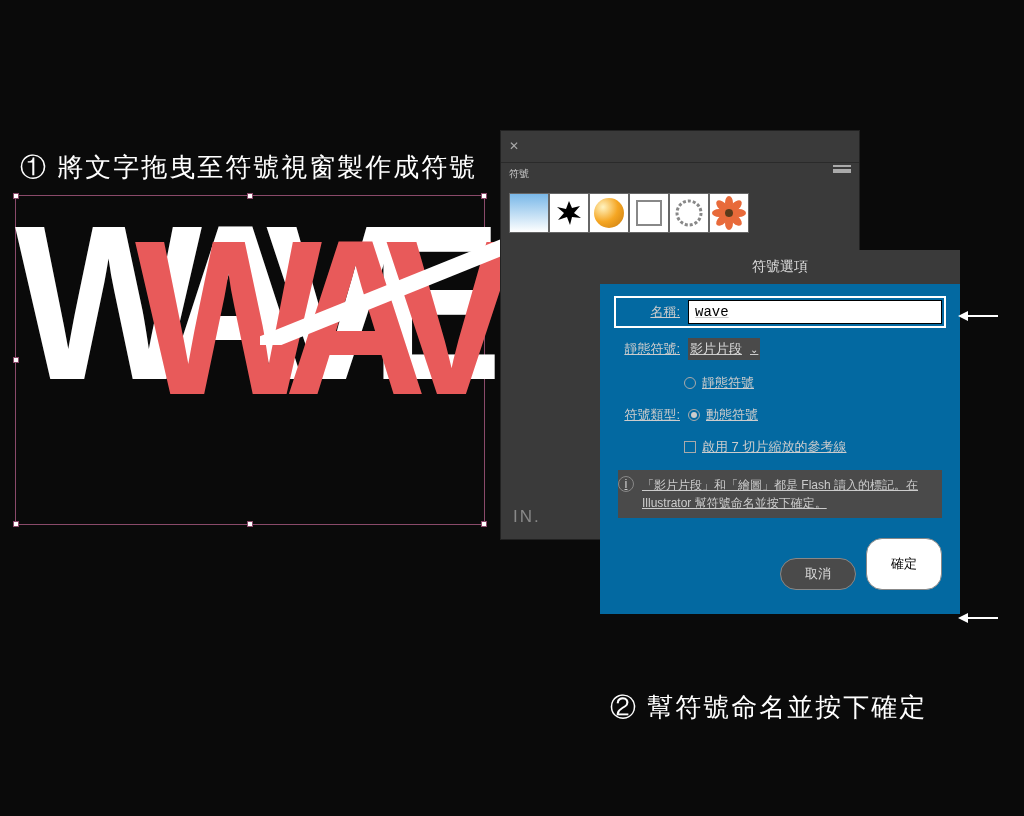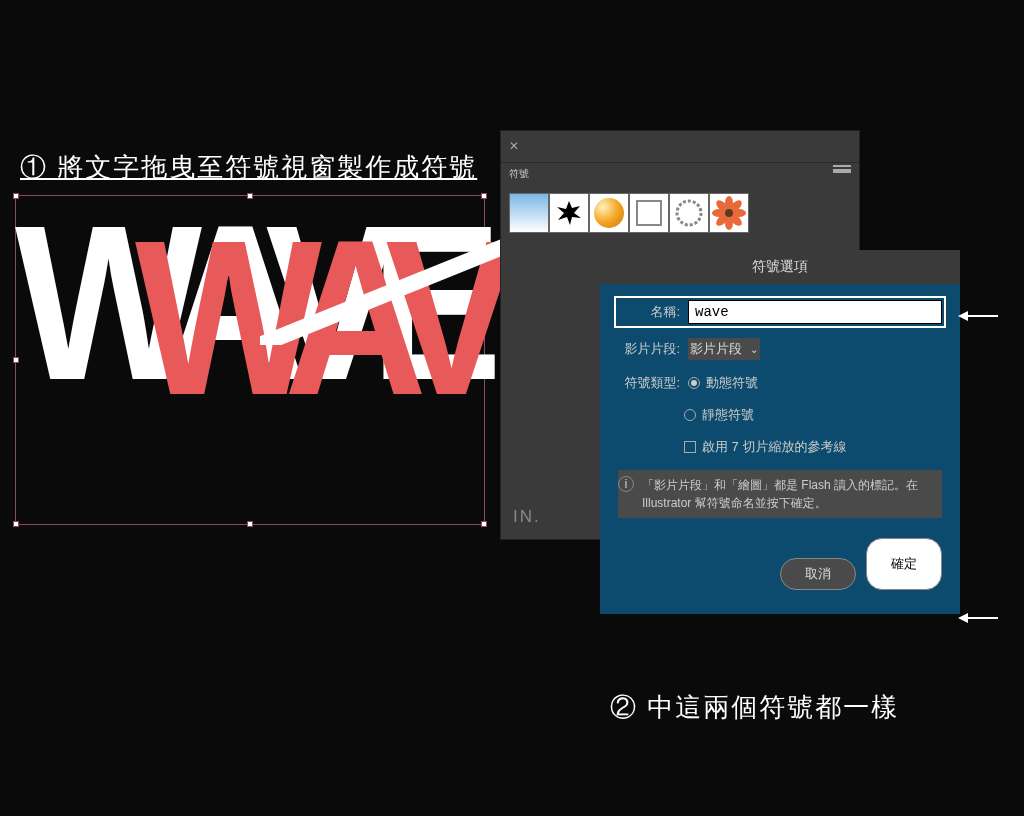--- a/index.html
+++ b/index.html
@@ -1,19 +1,19 @@
 <!DOCTYPE html>
 <html><head>
 <meta charset="utf-8">
 <style>
 * { margin: 0; padding: 0; box-sizing: border-box; font-family: Arial, "Microsoft JhengHei", sans-serif; }
 body { background: #0a0a0a; width: 1024px; height: 816px; position: relative; overflow: hidden; }
 
 
-.step1-text { position: absolute; left: 20px; top: 150px; color: #fff; font-size: 26px; letter-spacing: 2px; text-decoration: underline; }
+.step1-text { position: absolute; left: 20px; top: 150px; color: #fff; font-size: 26px; letter-spacing: 2px; }
 
 
 .canvas-area { position: absolute; left: 15px; top: 195px; width: 470px; height: 330px; border: 1px solid #8a4a6a; }
 .sel-handle { position: absolute; width: 6px; height: 6px; background: #fff; border: 1px solid #8a4a6a; }
 .sel-handle.tl { left: -3px; top: -3px; }
 .sel-handle.tm { left: 50%; top: -3px; margin-left: -3px; }
 .sel-handle.tr { right: -3px; top: -3px; }
 .sel-handle.ml { left: -3px; top: 50%; margin-top: -3px; }
 .sel-handle.mr { right: -3px; top: 50%; margin-top: -3px; }
 .sel-handle.bl { left: -3px; bottom: -3px; }
@@ -45,23 +45,23 @@
 .thumb-square { background: #fff; }
 .thumb-square-inner { width: 26px; height: 26px; border: 2px solid #888; }
 .thumb-ring { background: #fff; }
 .thumb-ring svg { width: 32px; height: 32px; }
 .thumb-flower { background: #fff; }
 .thumb-flower svg { width: 34px; height: 34px; }
 
 .sp-iconbar { position: absolute; bottom: 12px; left: 12px; color: #888; font-size: 17px; letter-spacing: 2px; }
 
 
-.dialog { position: absolute; left: 600px; top: 250px; width: 360px; background: #0c4a6e; padding-bottom: 24px; }
+.dialog { position: absolute; left: 600px; top: 250px; width: 360px; background: #0369a1; padding-bottom: 24px; }
 .dialog-title { background: #3a3a3a; padding: 8px; text-align: center; color: #ddd; font-size: 14px; }
-.dialog-body { padding: 16px 18px 0 18px; color: #ccc; font-size: 13px; }
+.dialog-body { padding: 16px 18px 0 18px; color: #ccc; font-size: 13px; text-decoration: underline; }
 .row { display: flex; align-items: center; margin-bottom: 14px; }
 .row.indent { padding-left: 66px; }
 .label { width: 62px; text-align: right; margin-right: 8px; }
 .text-input { flex: 1; background: #fff; border: 1px solid #000; padding: 3px 6px; font-size: 14px; color: #000; font-family: 'Courier New', monospace; }
 .name-highlight { position: absolute; left: 614px; top: 296px; width: 332px; height: 32px; border: 2px solid #fff; pointer-events: none; }
 .name-arrow { position: absolute; left: 958px; top: 306px; width: 40px; }
 .ok-arrow { position: absolute; left: 958px; top: 608px; width: 40px; }
 
 .dropdown { background: #4a4a4a; color: #ddd; border: none; font-size: 13px; padding: 2px; display: flex; align-items: center; gap: 8px; cursor: pointer; }
 .dropdown-caret { font-size: 10px; }
@@ -160,37 +160,37 @@
 </div>
 
 <div class="dialog">
   <div class="dialog-title">符號選項</div>
   <div class="dialog-body">
     <div class="row">
       <span class="label">名稱:</span>
       <input class="text-input" value="wave" style="">
     </div>
     <div class="row">
-      <span class="label">影片片段:</span>
+      <span class="label">靜態符號:</span>
       <span class="dropdown">
         <span>影片片段</span>
         <span class="dropdown-caret">⌄</span>
+      </span>
+    </div>
+    <div class="row indent">
+      <span class="radio-group">
+        <span class="radio-dot"></span>
+        <span>靜態符號</span>
       </span>
     </div>
     <div class="row">
       <span class="label">符號類型:</span>
       <span class="radio-group">
         <span class="radio-dot on"></span>
         <span>動態符號</span>
-      </span>
-    </div>
-    <div class="row indent">
-      <span class="radio-group">
-        <span class="radio-dot"></span>
-        <span>靜態符號</span>
       </span>
     </div>
     <div class="row indent">
       <span class="checkbox"></span>
       <span>啟用 7 切片縮放的參考線</span>
     </div>
     <div class="info-row">
       <span class="info-icon">i</span>
       <span class="info-text">「影片片段」和「繪圖」都是 Flash 讀入的標記。在 Illustrator 幫符號命名並按下確定。</span>
     </div>
@@ -204,13 +204,13 @@
 <div class="name-highlight"></div>
 <svg class="name-arrow" viewBox="0 0 40 20">
   <line x1="40" y1="10" x2="8" y2="10" stroke="#fff" stroke-width="2"></line>
   <polygon points="0,10 10,5 10,15" fill="#fff"></polygon>
 </svg>
 <svg class="ok-arrow" viewBox="0 0 40 20">
   <line x1="40" y1="10" x2="8" y2="10" stroke="#fff" stroke-width="2"></line>
   <polygon points="0,10 10,5 10,15" fill="#fff"></polygon>
 </svg>
 
-<div class="step2-text">② 中這兩個符號都一樣</div>
+<div class="step2-text">② 幫符號命名並按下確定</div>
 
 </body></html>

